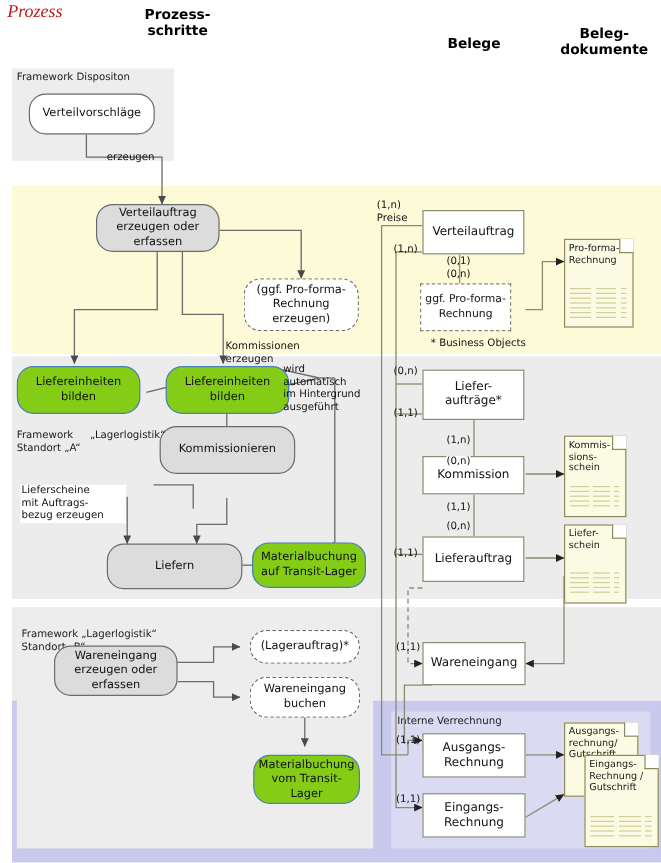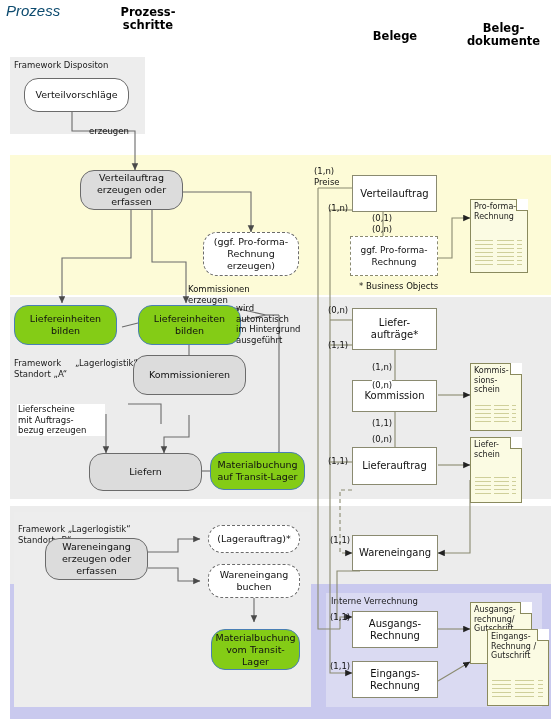--- a/index.html
+++ b/index.html
@@ -130,22 +130,22 @@
     text-align: center;
     color: #000;
     white-space: pre-line;
   }
   #page-title {
     position: absolute;
     left: 6px;
     top: 2px;
     font-size: 15px;
     font-style: italic;
-    color: #0c4a6e;
-    font-family: Liberation Sans, sans-serif;
+    color: #b91c1c;
+    font-family: Liberation Serif, serif;
   }
 
   
   .note {
     position: absolute;
     font-size: 8.5px;
     line-height: 10.5px;
     color: #111;
     white-space: pre-line;
   }
@@ -325,21 +325,21 @@
   <svg class="edges" viewBox="0 0 551 719">
     <g stroke="#6b6b6b" stroke-width="1.1" fill="none">
       <path d="M148,552 L178,552 L178,539 L200,539" marker-end="url(#ar)"></path>
       <path d="M148,568 L178,568 L178,581 L200,581" marker-end="url(#ar)"></path>
       <path d="M254,598 L254,622" marker-end="url(#ar)"></path>
     </g>
   </svg>
 
   <div class="ent" style="left:352px; top:175px; width:85px; height:37px;">Verteilauftrag</div>
 
-  <div class="ent dashed" style="left:350px; top:236px; width:88px; height:40px;">
+  <div class="ent dashed" style="left:350px; top:236px; width:76px; height:40px;">
       <span style="white-space:pre-line; font-size:9px;">ggf. Pro-forma-
 Rechnung</span>
     </div>
 
   <div class="ent" style="left:352px; top:308px; width:85px; height:42px;">
       <span style="white-space:pre-line;">Liefer-
 aufträge*</span>
     </div>
 
   <div class="ent" style="left:352px; top:380px; width:85px; height:32px;">Kommission</div>

